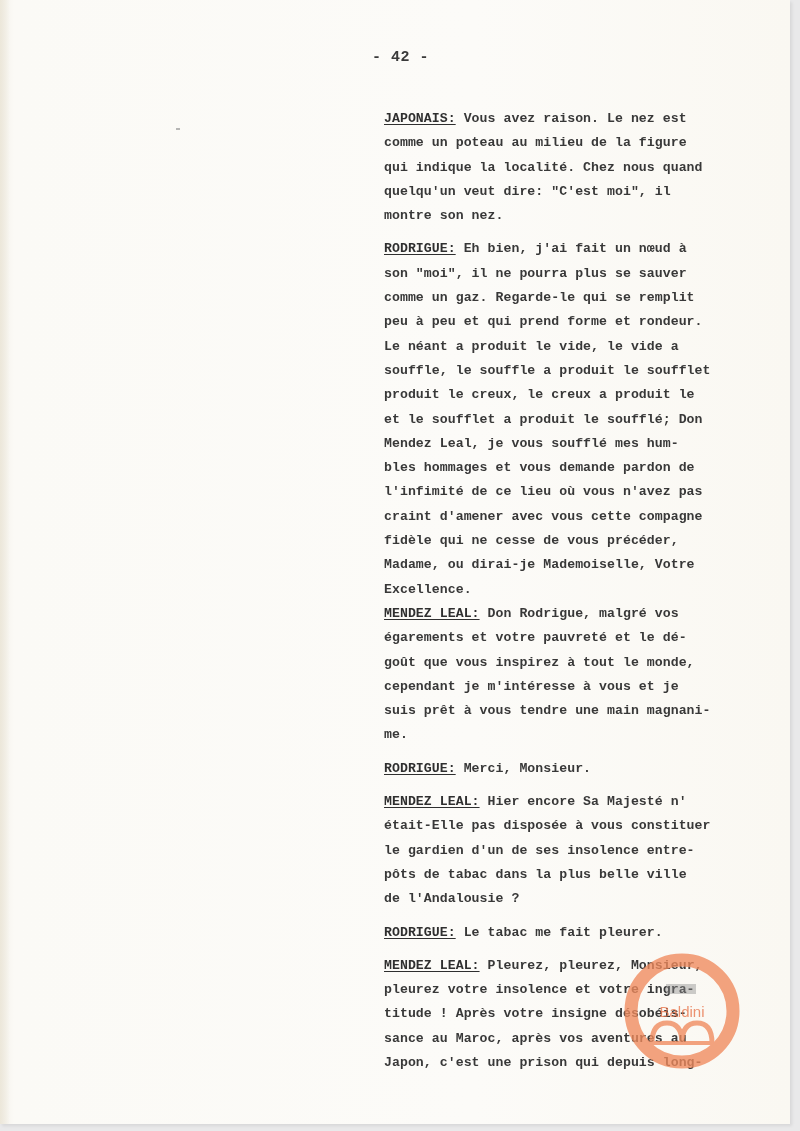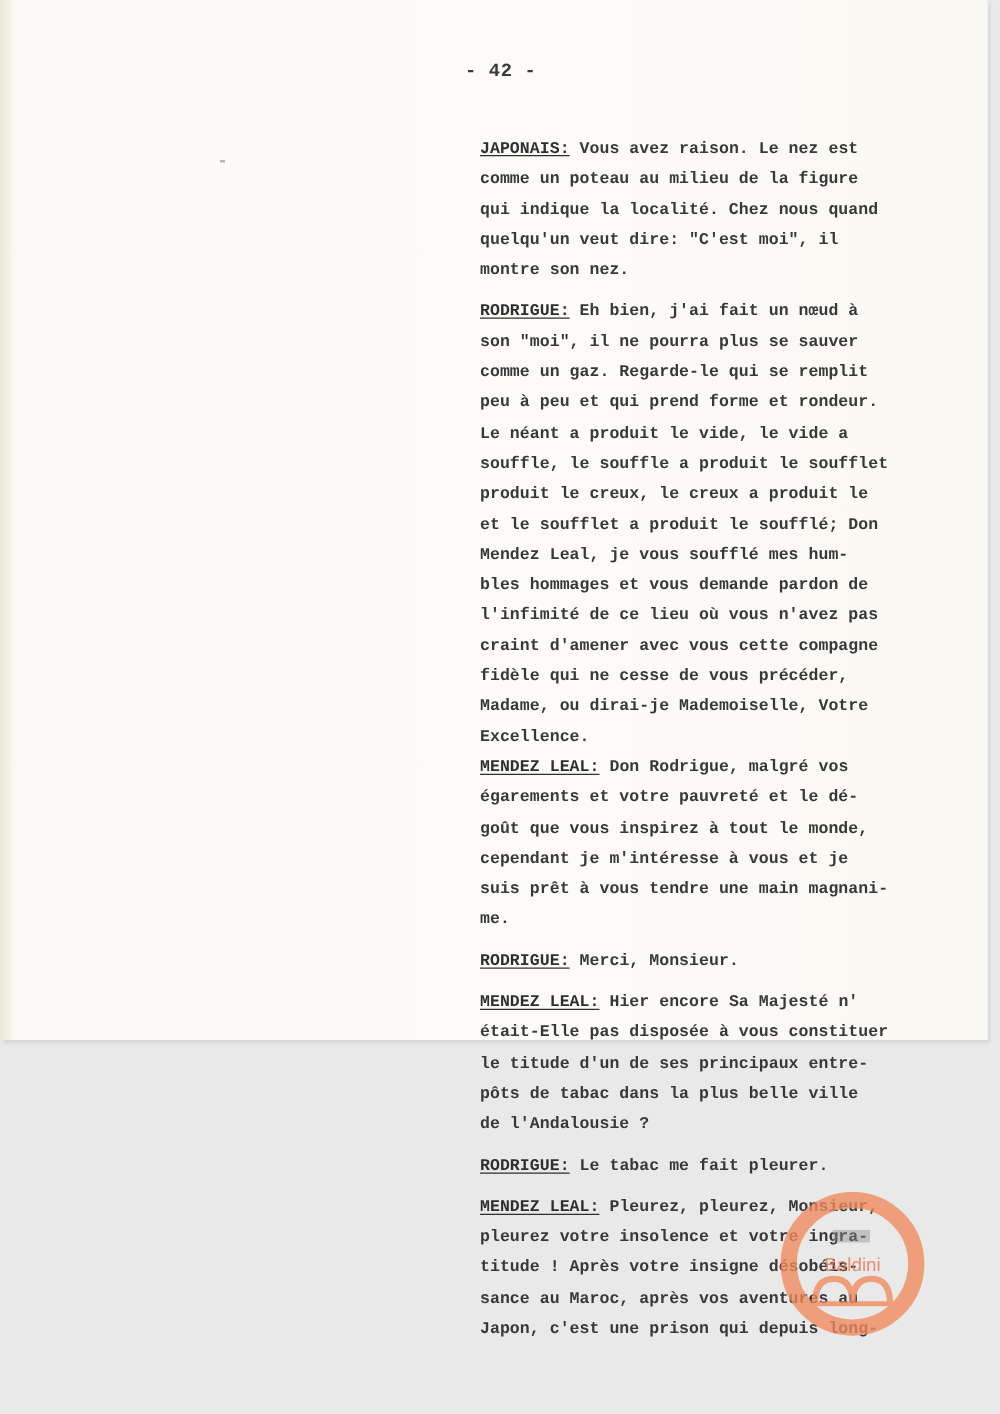--- a/index.html
+++ b/index.html
@@ -8,21 +8,21 @@
       width: 800px;
       height: 1131px;
       overflow: hidden;
       background: #e9e9ea;
     }
     .page {
       position: absolute;
       left: 0;
       top: 0;
       width: 790px;
-      height: 832px;
+      height: 1124px;
       background: linear-gradient(90deg, #f4f1ea 0px, #fbfaf6 14px, #fcfbf8 60%, #faf8f2 100%);
       box-shadow: 2px 2px 3px rgba(0,0,0,0.08);
     }
     .page::before {
       content: "";
       position: absolute;
       left: 0; top: 0; bottom: 0;
       width: 10px;
       background: linear-gradient(90deg, #ece7da, rgba(250,248,242,0));
     }
@@ -126,21 +126,21 @@
       <span class="line">me.</span>
     </div>
 
     <div class="para">
       <span class="line"><span class="speaker">RODRIGUE:</span><span> Merci, Monsieur.</span></span>
     </div>
 
     <div class="para">
       <span class="line"><span class="speaker">MENDEZ LEAL:</span><span> Hier encore Sa Majesté n'</span></span>
       <span class="line">était-Elle pas disposée à vous constituer</span>
-      <span class="line">le titude d'un de ses principaux entre-</span>
+      <span class="line">le gardien d'un de ses insolence entre-</span>
       <span class="line">pôts de tabac dans la plus belle ville</span>
       <span class="line">de l'Andalousie ?</span>
     </div>
 
     <div class="para">
       <span class="line"><span class="speaker">RODRIGUE:</span><span> Le tabac me fait pleurer.</span></span>
     </div>
 
     <div class="para">
       <span class="line"><span class="speaker">MENDEZ LEAL:</span><span> Pleurez, pleurez, Monsieur,</span></span>

